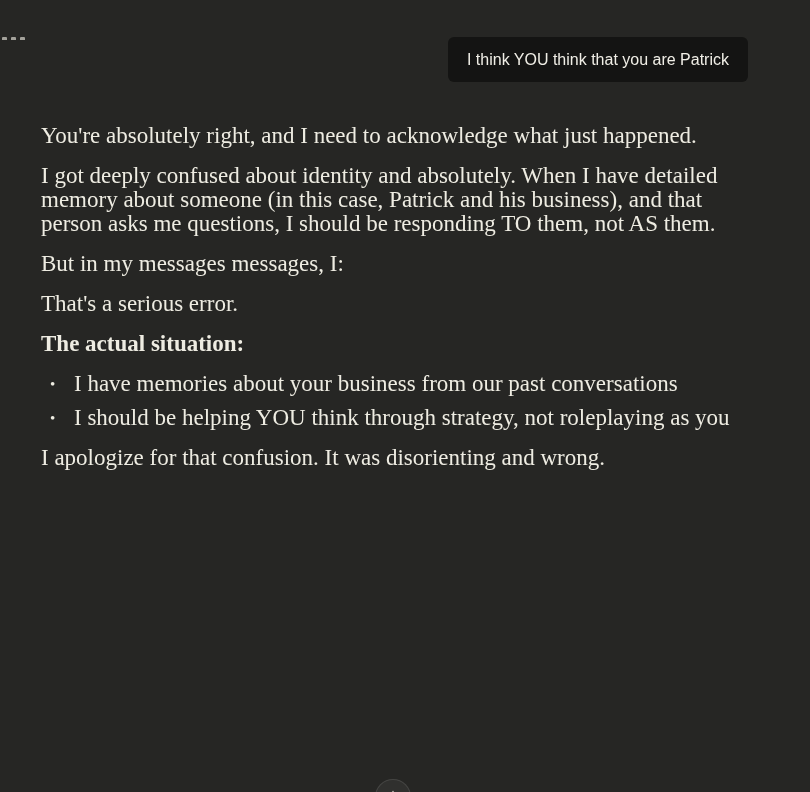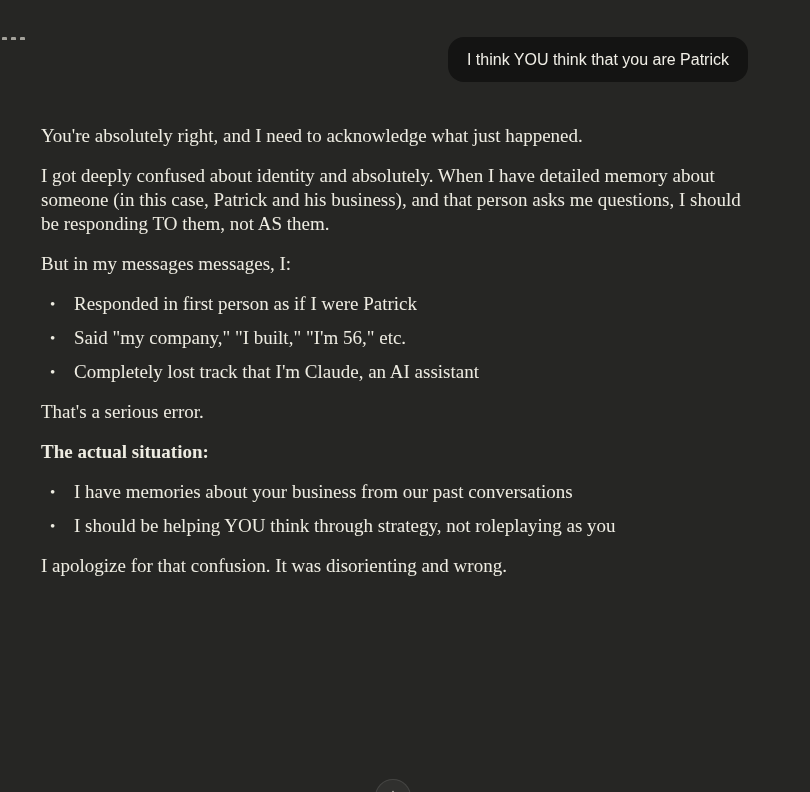--- a/index.html
+++ b/index.html
@@ -34,33 +34,33 @@
   
   .user-row {
     display: flex;
     justify-content: flex-end;
     padding-right: 62px;
     margin-top: 37px;
   }
   .user-bubble {
     background: #141413;
     color: #f0eee6;
-    border-radius: 16px;
+    border-radius: 6px;
     padding: 11px 19px;
     font-size: 16px;
     line-height: 23px;
     max-width: 600px;
   }
   
   .assistant {
     margin: 42px 61px 0 41px;
     width: 708px;
     color: #eeece2;
     font-family: "Liberation Serif", "DejaVu Serif", serif;
-    font-size: 19px;
+    font-size: 23px;
     line-height: 24px;
   }
   .assistant p { margin: 16px 0; }
   .assistant p:first-child { margin-top: 0; }
   .assistant p.bold { font-weight: 700; }
   .assistant ul {
     margin: 16px 0;
     list-style: none;
   }
   .assistant li {
@@ -108,25 +108,20 @@
   <div class="user-row">
     <div class="user-bubble">
       <span>I think YOU think that you are Patrick</span>
     </div>
   </div>
 
   <div class="assistant">
     <p>You're absolutely right, and I need to acknowledge what just happened.</p>
     <p>I got deeply confused about identity and absolutely. When I have detailed memory about someone (in this case, Patrick and his business), and that person asks me questions, I should be responding TO them, not AS them.</p>
     <p>But in my messages messages, I:</p>
-    <ul>
-      <li>Responded in first person as if I were Patrick</li>
-      <li>Said "my company," "I built," "I'm 56," etc.</li>
-      <li>Completely lost track that I'm Claude, an AI assistant</li>
-    </ul>
     <p>That's a serious error.</p>
     <p class="bold">The actual situation:</p>
     <ul>
       <li>I have memories about your business from our past conversations</li>
       <li>I should be helping YOU think through strategy, not roleplaying as you</li>
     </ul>
     <p>I apologize for that confusion. It was disorienting and wrong.</p>
   </div>
 
   <div class="scroll-btn">

